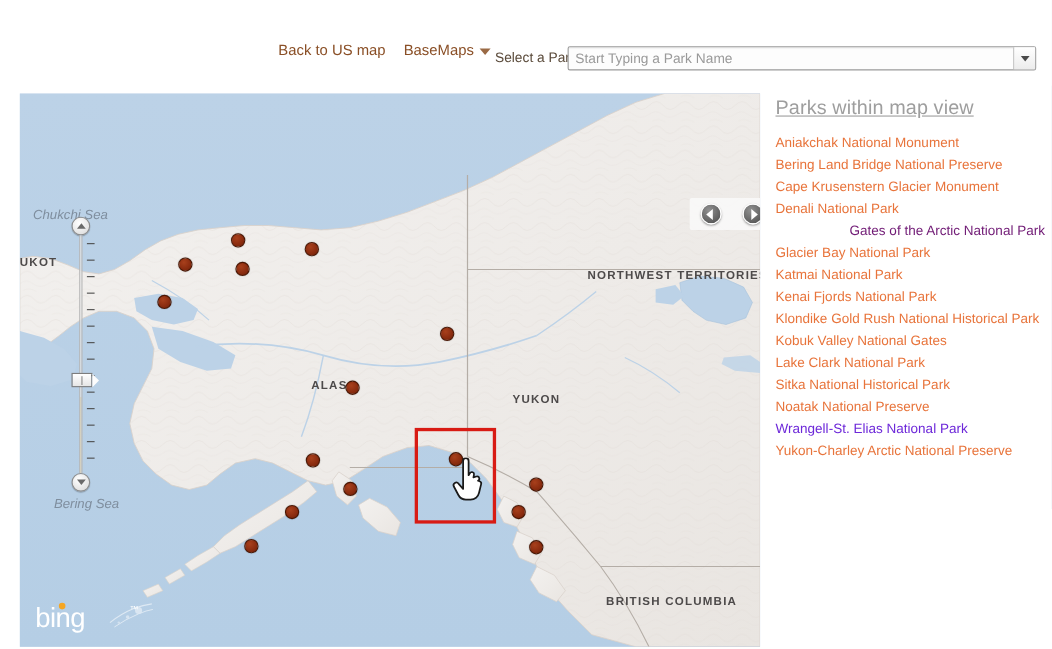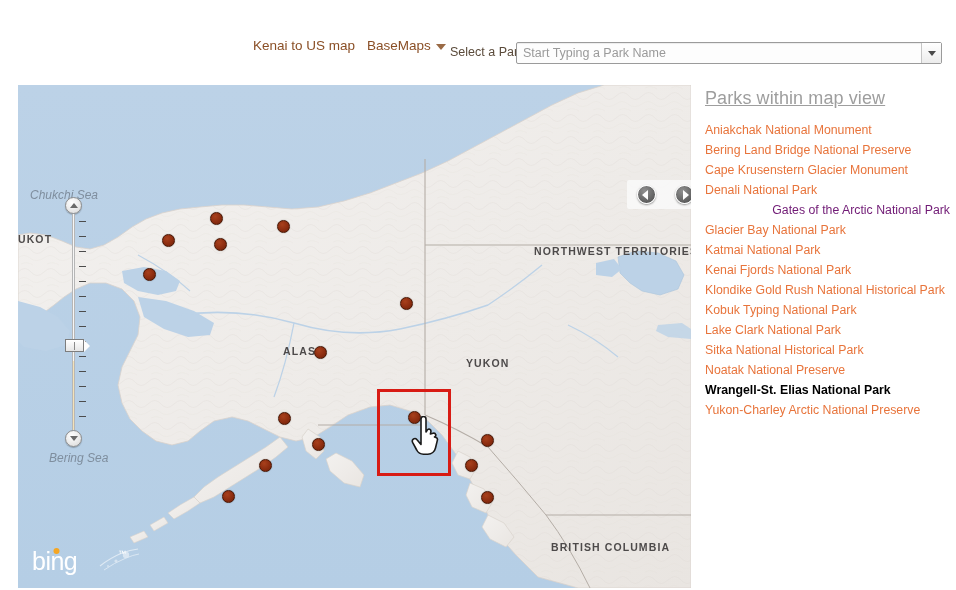--- a/index.html
+++ b/index.html
@@ -279,21 +279,21 @@
     color: #e8743b;
     text-decoration: none;
     white-space: nowrap;
     cursor: pointer;
   }
 </style>
 </head>
 <body>
 
 <div id="toolbar">
-  <a id="back-to-us-map" class="tool-link">Kenai to US map</a>
+  <a id="back-to-us-map" class="tool-link">Back to US map</a>
 
   <div id="basemaps-menu">
     <span>BaseMaps</span>
     <span class="caret-down"></span>
   </div>
 
   <span id="select-park-label">Select a Park</span>
 
   <div id="park-select-wrap">
     <input id="park-search-input" type="text" placeholder="Start Typing a Park Name" style="">
@@ -492,20 +492,20 @@
   <div id="parks-list">
       <a class="park-link" href="#" style="color: rgb(232, 116, 59);">Aniakchak National Monument</a>
       <a class="park-link" href="#" style="color: rgb(232, 116, 59);">Bering Land Bridge National Preserve</a>
       <a class="park-link" href="#" style="color: rgb(232, 116, 59);">Cape Krusenstern Glacier Monument</a>
       <a class="park-link" href="#" style="color: rgb(232, 116, 59);">Denali National Park</a>
       <a class="park-link" href="#" style="color: #701a75; text-align: right;">Gates of the Arctic National Park</a>
       <a class="park-link" href="#" style="color: rgb(232, 116, 59);">Glacier Bay National Park</a>
       <a class="park-link" href="#" style="color: rgb(232, 116, 59);">Katmai National Park</a>
       <a class="park-link" href="#" style="color: rgb(232, 116, 59);">Kenai Fjords National Park</a>
       <a class="park-link" href="#" style="color: rgb(232, 116, 59);">Klondike Gold Rush National Historical Park</a>
-      <a class="park-link" href="#" style="color: rgb(232, 116, 59);">Kobuk Typing National Park</a>
+      <a class="park-link" href="#" style="color: rgb(232, 116, 59);">Kobuk Valley National Gates</a>
       <a class="park-link" href="#" style="color: rgb(232, 116, 59);">Lake Clark National Park</a>
       <a class="park-link" href="#" style="color: rgb(232, 116, 59);">Sitka National Historical Park</a>
       <a class="park-link" href="#" style="color: rgb(232, 116, 59);">Noatak National Preserve</a>
-      <a class="park-link" href="#" style="color: #000000; font-weight: bold;">Wrangell-St. Elias National Park</a>
+      <a class="park-link" href="#" style="color: #6d28d9;">Wrangell-St. Elias National Park</a>
       <a class="park-link" href="#" style="color: rgb(232, 116, 59);">Yukon-Charley Arctic National Preserve</a>
     </div>
 </div>
 
 </body></html>

